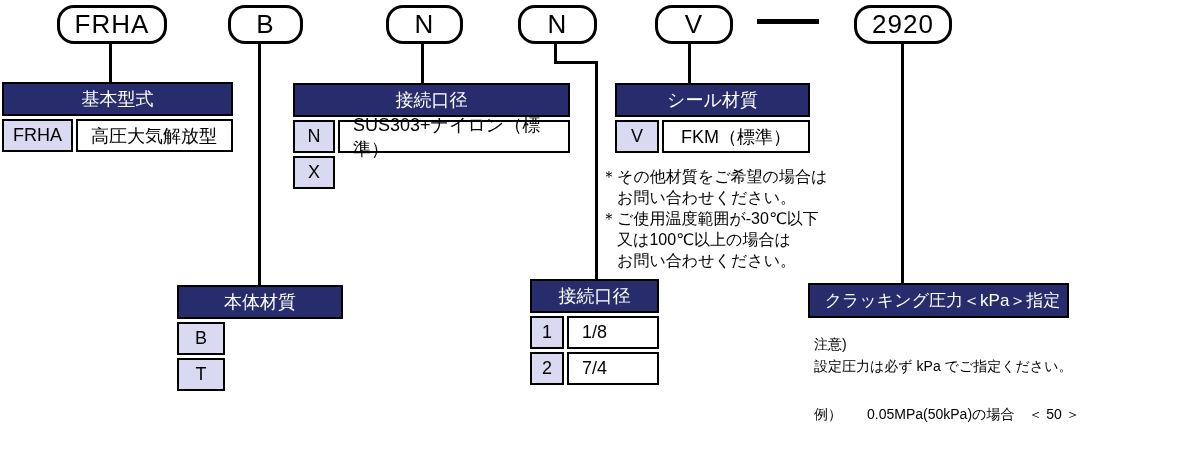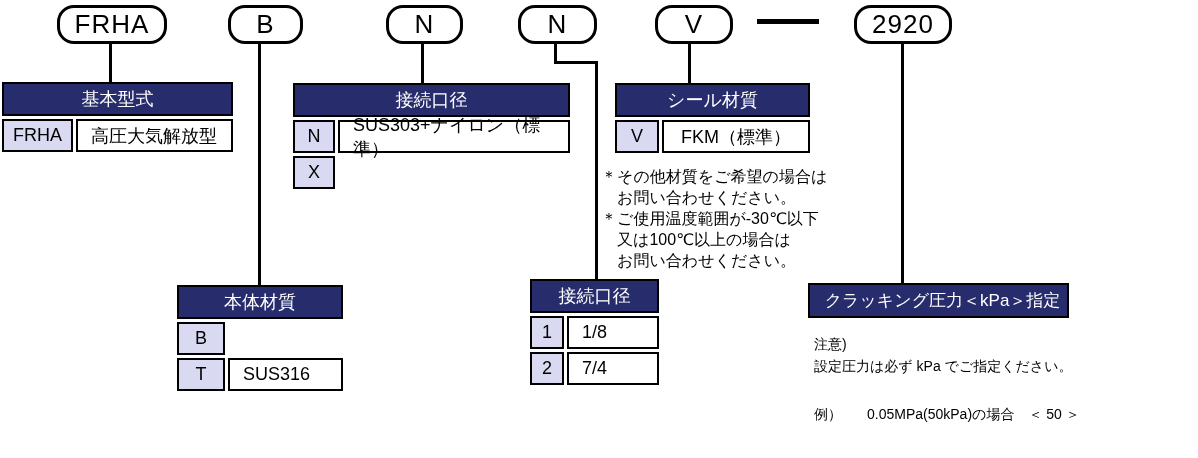--- a/index.html
+++ b/index.html
@@ -131,21 +131,20 @@
     <div>　お問い合わせください。</div>
   </div>
 
   <div class="dtable t-body">
     <div class="dt-header">本体材質</div>
     <div class="dt-row">
       <div class="dt-code">B</div>
     </div>
     <div class="dt-row">
       <div class="dt-code">T</div>
-      <div class="dt-desc">SUS316</div>
     </div>
   </div>
 
   <div class="dtable t-port">
     <div class="dt-header">接続口径</div>
     <div class="dt-row">
       <div class="dt-code">1</div>
       <div class="dt-desc">1/8</div>
     </div>
     <div class="dt-row">

